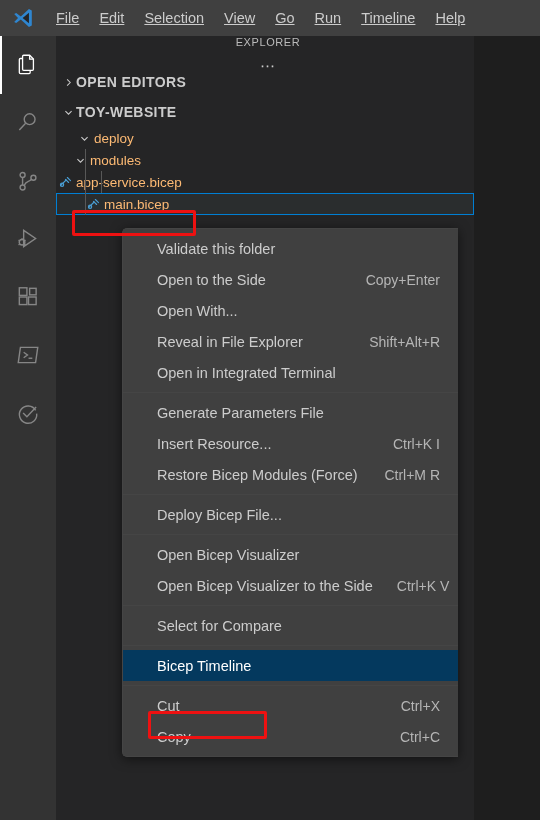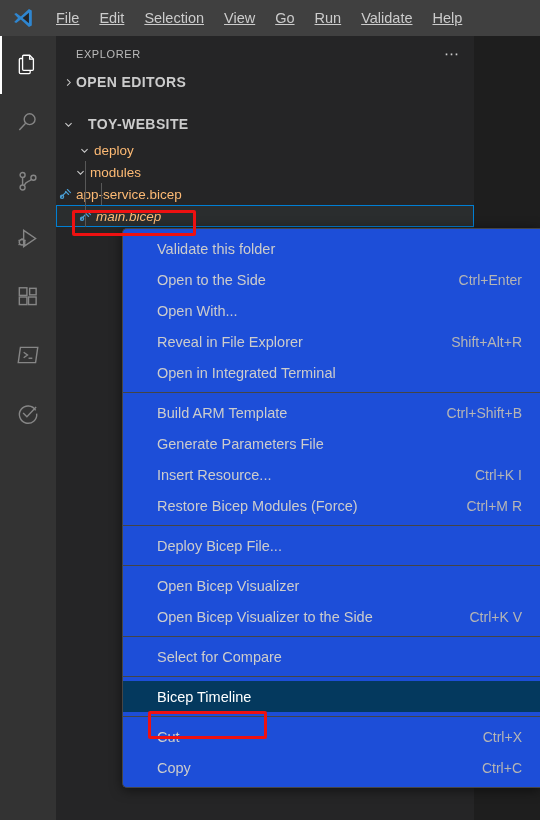--- a/index.html
+++ b/index.html
@@ -39,20 +39,21 @@
   .act-item svg { display: block; }
 
   
   .sidebar {
     position: absolute; left: 56px; top: 36px; width: 418px; height: 784px;
     background: #252526;
   }
   .sidebar-title {
     height: 35px; display: flex; align-items: center; justify-content: space-between;
     padding: 0 14px 0 20px;
+    flex-direction: column;
   }
   .sidebar-title .label {
     color: #bbbbbb; font-size: 11px; letter-spacing: 0.6px; text-transform: uppercase;
   }
   .more-dots { color: #cccccc; font-size: 15px; line-height: 10px; letter-spacing: 1px; cursor: pointer; }
 
   .section-header {
     height: 22px; display: flex; align-items: center; padding-left: 4px;
     color: #cccccc; font-size: 14px; font-weight: bold; letter-spacing: 0.4px; cursor: pointer;
   }
@@ -70,22 +71,22 @@
   .indent-guide {
     position: absolute; width: 1px; background: #585858; top: 0; bottom: 0;
   }
   .row-focus {
     outline: 1px solid #007fd4; outline-offset: -1px; background: #2a2d2e;
   }
   .file-icon { width: 18px; height: 22px; display: inline-flex; align-items: center; justify-content: center; flex: 0 0 18px;}
 
   
   .context-menu {
-    position: absolute; left: 122px; top: 228px; width: 418px;
-    background: #1d4ed8;
+    position: absolute; left: 122px; top: 228px; width: 336px;
+    background: #404040;
     border: 1px solid #454545; border-right: none;
     border-radius: 5px 0 0 5px;
     box-shadow: 0 2px 12px rgba(0,0,0,0.55);
     padding: 4px 0; overflow: hidden;
   }
   .cm-item {
     height: 31px; display: flex; align-items: center; justify-content: space-between;
     padding: 0 18px 0 34px; color: #cccccc; font-size: 14.5px; cursor: pointer; white-space: nowrap;
   }
   .cm-item.selected { background: #04395e; color: #ffffff; }
@@ -124,21 +125,21 @@
       <div class="menu-top">
           <u>View</u>
         </div>
       <div class="menu-top">
           <u>Go</u>
         </div>
       <div class="menu-top">
           <u>Run</u>
         </div>
       <div class="menu-top">
-          <u>Validate</u>
+          <u>Timeline</u>
         </div>
       <div class="menu-top">
           <u>Help</u>
         </div>
     </div>
   </div>
 
   <div class="activitybar">
 
     <div class="act-item active">
@@ -222,21 +223,21 @@
 
     <div class="section-header">
       <span class="twisty">
         <svg width="11" height="11" viewBox="0 0 16 16" fill="none" stroke="#cccccc" stroke-width="1.5">
           <path d="M6 3.5 L10.5 8 L6 12.5"></path>
         </svg>
       </span>
       <span>OPEN EDITORS</span>
     </div>
 
-    <div class="section-header" style="margin-top:20px;gap:12px;">
+    <div class="section-header" style="margin-top:8px;">
       <span class="twisty">
         <svg width="11" height="11" viewBox="0 0 16 16" fill="none" stroke="#cccccc" stroke-width="1.5">
           <path d="M3.5 6 L8 10.5 L12.5 6"></path>
         </svg>
       </span>
       <span>TOY-WEBSITE</span>
     </div>
 
     <div class="tree" style="margin-top:4px;">
 
@@ -266,21 +267,21 @@
           <svg width="15" height="15" viewBox="0 0 24 24" fill="none" stroke="#4a9fd5" stroke-width="1.8" stroke-linecap="round">
             <path d="M4 17 L13 8"></path>
             <circle cx="6.5" cy="15.5" r="2.6"></circle>
             <path d="M12 7 L17 12"></path>
             <path d="M15 4 L20 9"></path>
           </svg>
         </span>
         <span class="name">app-service.bicep</span>
       </div>
 
-      <div class="tree-row row-focus" style="padding-left:20px;font-style:italic;">
+      <div class="tree-row row-focus" style="padding-left:28px;">
         <span class="indent-guide" style="left:29px;"></span>
         <span class="file-icon">
           <svg width="15" height="15" viewBox="0 0 24 24" fill="none" stroke="#4a9fd5" stroke-width="1.8" stroke-linecap="round">
             <path d="M4 17 L13 8"></path>
             <circle cx="6.5" cy="15.5" r="2.6"></circle>
             <path d="M12 7 L17 12"></path>
             <path d="M15 4 L20 9"></path>
           </svg>
         </span>
         <span class="name">main.bicep</span>
@@ -290,42 +291,38 @@
   </div>
 
   <div class="context-menu">
 
     <div class="cm-item">
       <span>Validate this folder</span>
       <span class="cm-key"></span>
     </div>
     <div class="cm-item">
       <span>Open to the Side</span>
-      <span class="cm-key">Ctrl+Enter</span>
+      <span class="cm-key">Copy+Enter</span>
     </div>
     <div class="cm-item">
       <span>Open With...</span>
       <span class="cm-key"></span>
     </div>
     <div class="cm-item">
       <span>Reveal in File Explorer</span>
       <span class="cm-key">Shift+Alt+R</span>
     </div>
     <div class="cm-item">
       <span>Open in Integrated Terminal</span>
       <span class="cm-key"></span>
     </div>
 
     <div class="cm-sep"></div>
 
     <div class="cm-item">
-      <span>Build ARM Template</span>
-      <span class="cm-key">Ctrl+Shift+B</span>
-    </div>
-    <div class="cm-item">
       <span>Generate Parameters File</span>
       <span class="cm-key"></span>
     </div>
     <div class="cm-item">
       <span>Insert Resource...</span>
       <span class="cm-key">Ctrl+K I</span>
     </div>
     <div class="cm-item">
       <span>Restore Bicep Modules (Force)</span>
       <span class="cm-key">Ctrl+M R</span>

